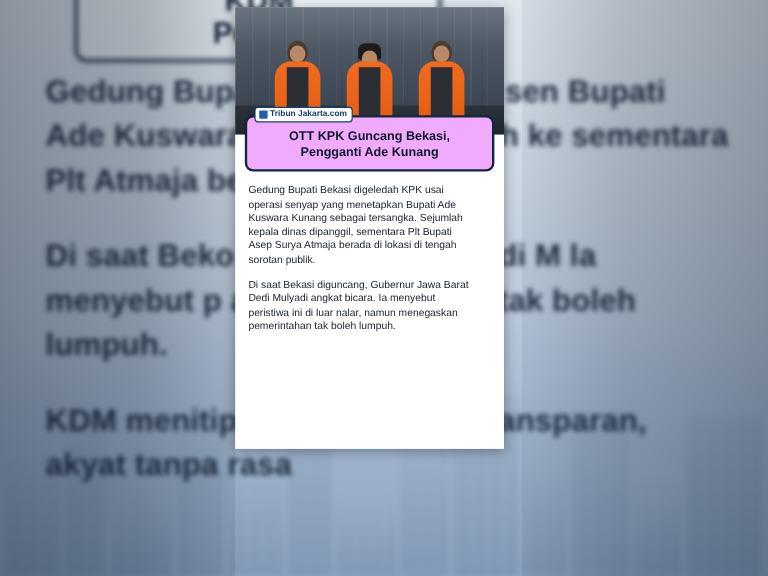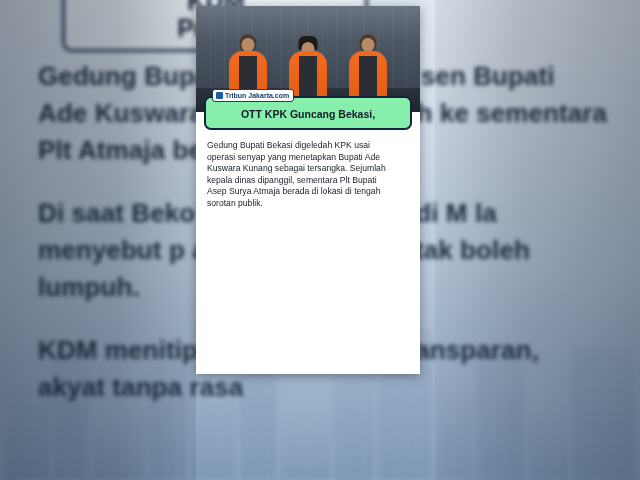--- a/index.html
+++ b/index.html
@@ -197,21 +197,21 @@
   .person.p3 { left: 150px; }
   .photo-glass {
     position:absolute;
     left:0; right:0; top:0; height:34px;
     background: linear-gradient(180deg, rgba(255,255,255,0.10), rgba(255,255,255,0));
   }
 
   .headline-wrap {
     position: relative;
     margin: -16px 8px 0 8px;
-    background: #86efac;
+    background: #f0abfc;
     border: 2px solid #14263f;
     border-radius: 7px;
     padding: 10px 6px 7px 6px;
     box-sizing: border-box;
     z-index: 3;
   }
   .tribun-badge {
     position: absolute;
     left: 6px;
     top: -9px;
@@ -322,23 +322,25 @@
       <div class="photo-glass"></div>
     </div>
 
     <div class="headline-wrap">
       <div class="tribun-badge">
         <span class="dot"></span>
         <span>Tribun Jakarta.com</span>
       </div>
       <div class="headline">
         <div>OTT KPK Guncang Bekasi,</div>
+        <div>Pengganti Ade Kunang</div>
       </div>
     </div>
 
     <div class="body-text">
       <p>Gedung Bupati Bekasi digeledah KPK usai operasi senyap yang menetapkan Bupati Ade Kuswara Kunang sebagai tersangka. Sejumlah kepala dinas dipanggil, sementara Plt Bupati Asep Surya Atmaja berada di lokasi di tengah sorotan publik.</p>
+      <p>Di saat Bekasi diguncang, Gubernur Jawa Barat Dedi Mulyadi angkat bicara. Ia menyebut peristiwa ini di luar nalar, namun menegaskan pemerintahan tak boleh lumpuh.</p>
     </div>
 
     <div class="card-bottom-fade"></div>
   </div>
 
 </div>
 
 </body></html>

